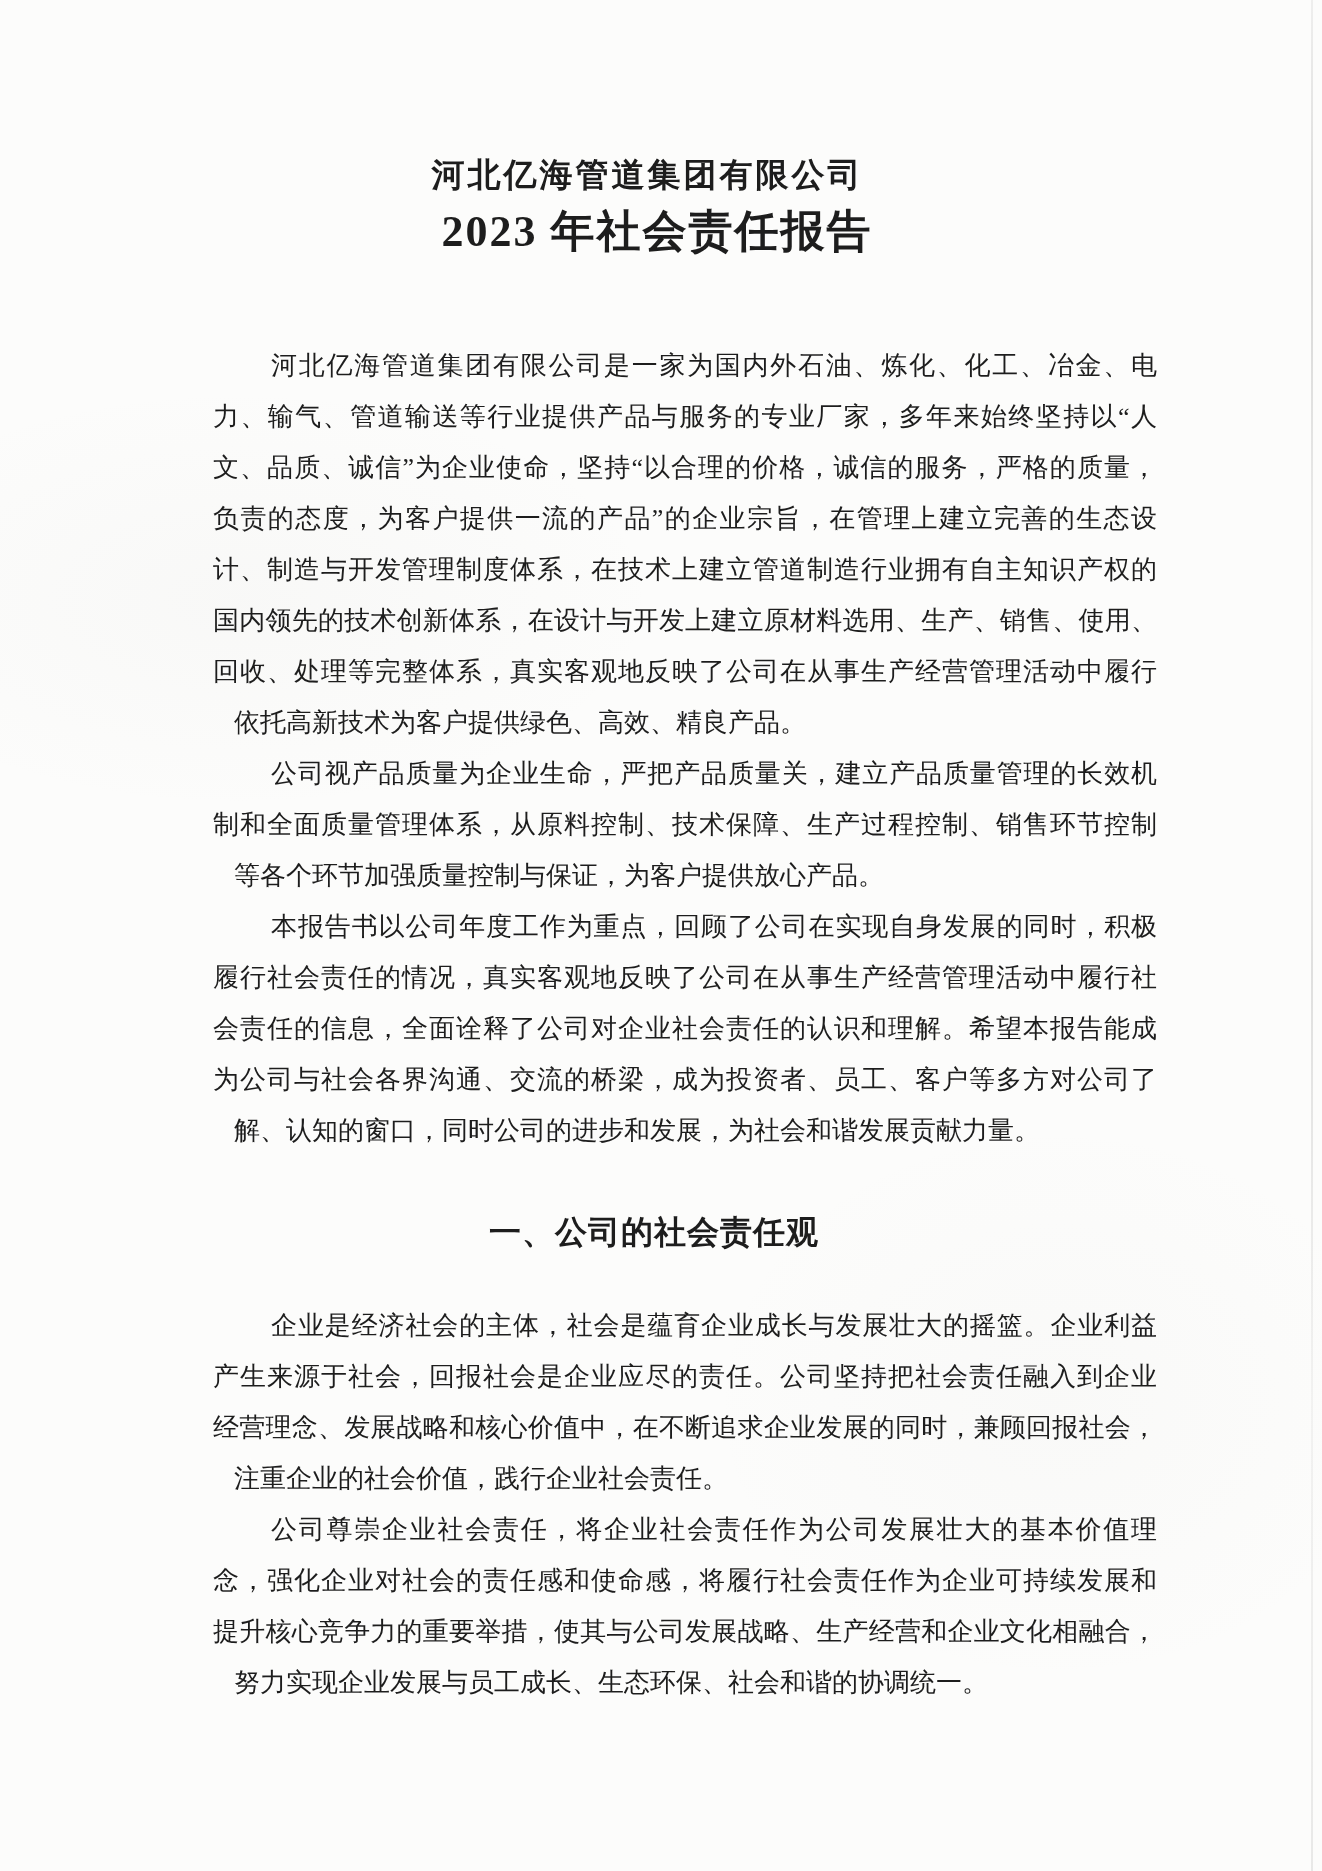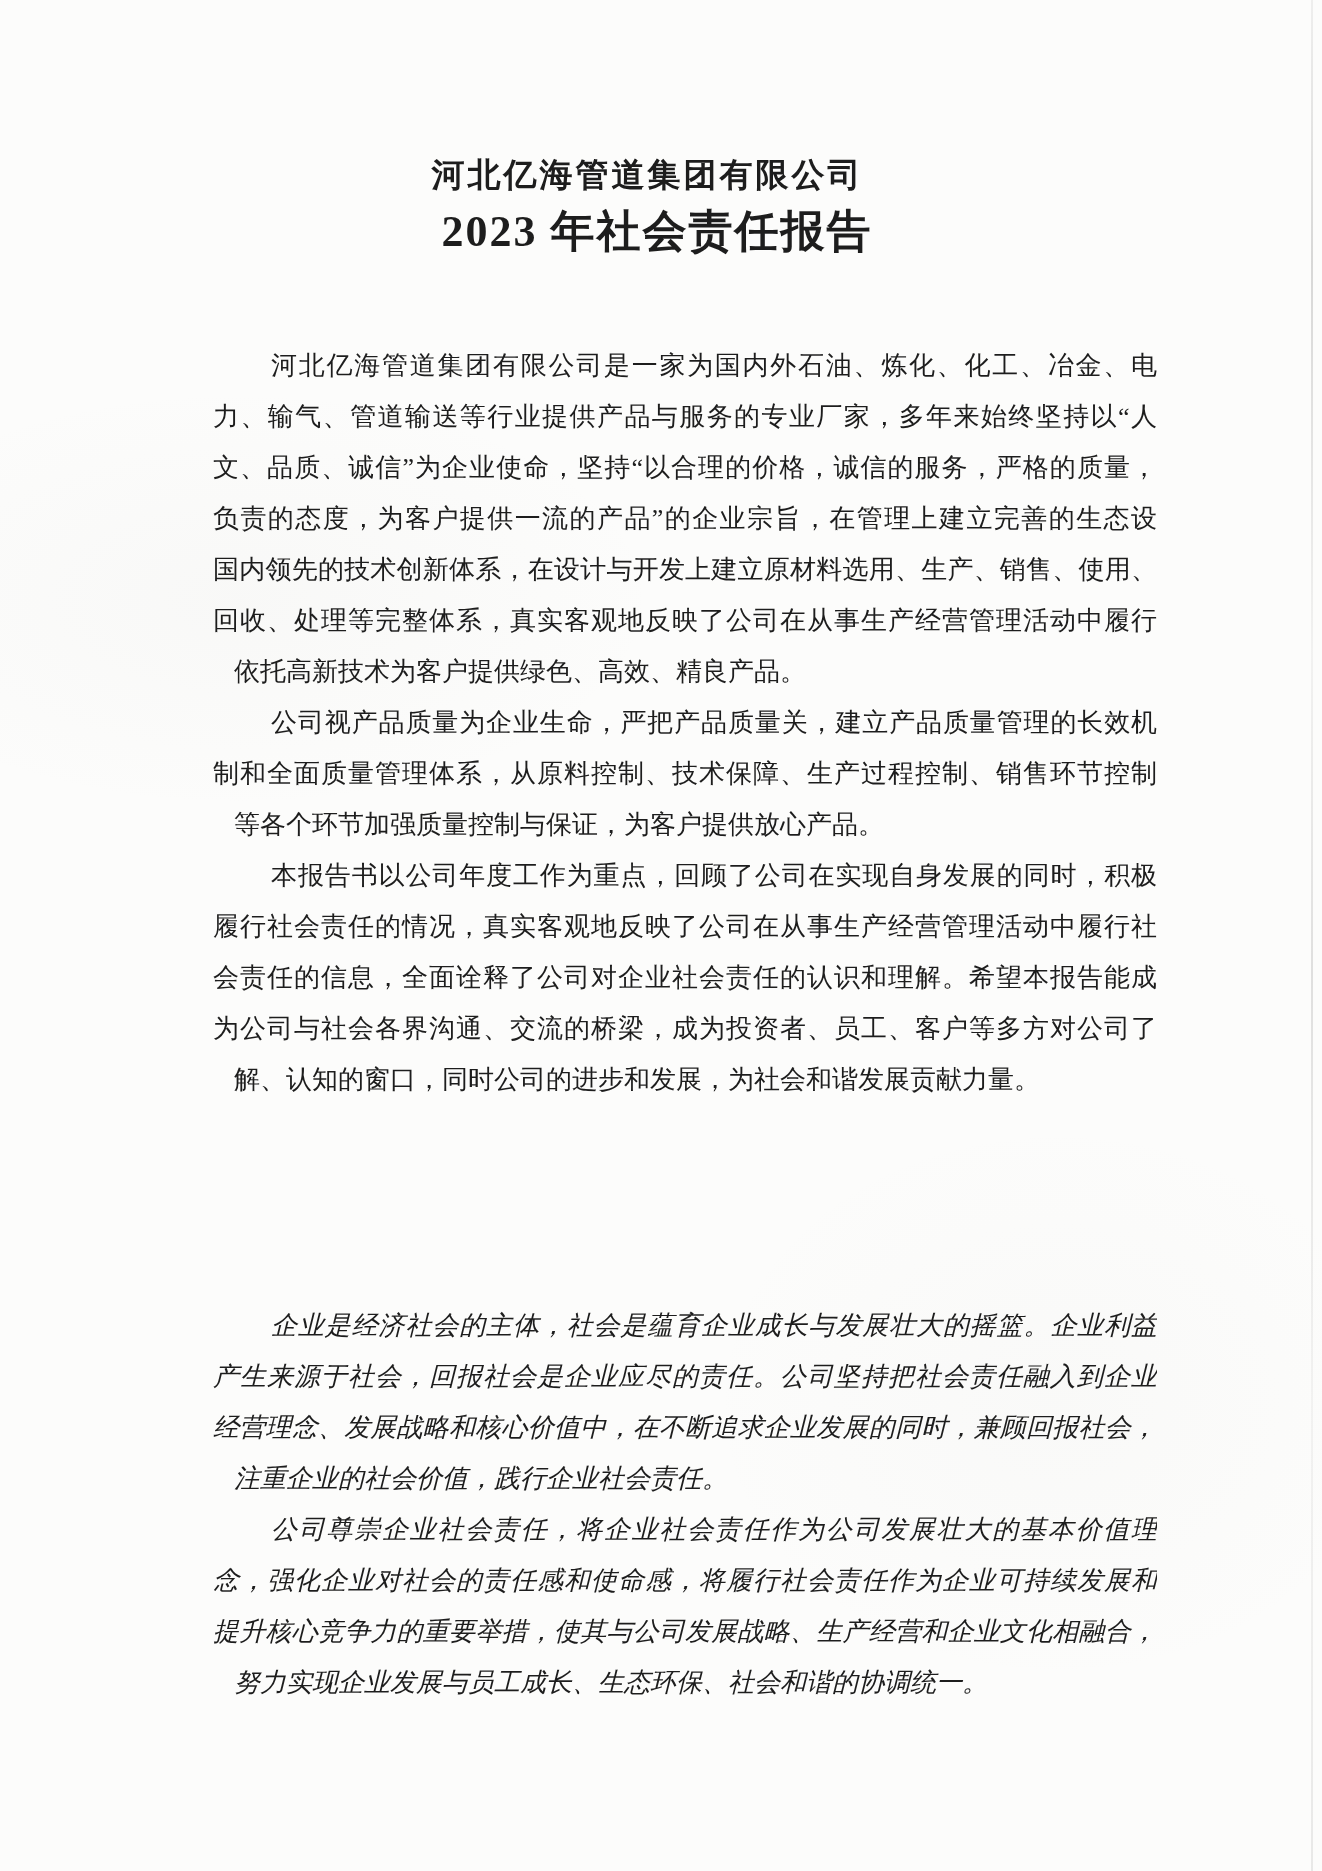--- a/index.html
+++ b/index.html
@@ -57,21 +57,21 @@
     text-justify:inter-character;
   }
   .text-block .line.last{
     text-align-last:left;
     margin-left:21px;
   }
   .text-block .line.indent{
     text-indent:58px;
   }
   #intro-block{ top:340px; }
-  #section-block{ top:1300px;font-style:italic; }
+  #section-block{ top:1300px; }
   .section-heading{
     position:absolute;
     left:0; right:14px;
     top:1208px;
     text-align:center;
     font-size:32px;
     font-weight:700;
     letter-spacing:1px;
     line-height:48px;
     white-space:nowrap;
@@ -96,33 +96,35 @@
 
 <div class="page">
   <div class="doc-title">河北亿海管道集团有限公司</div>
   <div class="doc-subtitle">2023 年社会责任报告</div>
 
   <div class="text-block" id="intro-block">
       <div class="line indent">河北亿海管道集团有限公司是一家为国内外石油、炼化、化工、冶金、电</div>
       <div class="line">力、输气、管道输送等行业提供产品与服务的专业厂家，多年来始终坚持以“人</div>
       <div class="line">文、品质、诚信”为企业使命，坚持“以合理的价格，诚信的服务，严格的质量，</div>
       <div class="line">负责的态度，为客户提供一流的产品”的企业宗旨，在管理上建立完善的生态设</div>
+      <div class="line">计、制造与开发管理制度体系，在技术上建立管道制造行业拥有自主知识产权的</div>
       <div class="line">国内领先的技术创新体系，在设计与开发上建立原材料选用、生产、销售、使用、</div>
       <div class="line">回收、处理等完整体系，真实客观地反映了公司在从事生产经营管理活动中履行社，</div>
       <div class="line last">依托高新技术为客户提供绿色、高效、精良产品。</div>
       <div class="line indent">公司视产品质量为企业生命，严把产品质量关，建立产品质量管理的长效机</div>
       <div class="line">制和全面质量管理体系，从原料控制、技术保障、生产过程控制、销售环节控制</div>
       <div class="line last">等各个环节加强质量控制与保证，为客户提供放心产品。</div>
       <div class="line indent">本报告书以公司年度工作为重点，回顾了公司在实现自身发展的同时，积极</div>
       <div class="line">履行社会责任的情况，真实客观地反映了公司在从事生产经营管理活动中履行社</div>
       <div class="line">会责任的信息，全面诠释了公司对企业社会责任的认识和理解。希望本报告能成</div>
       <div class="line">为公司与社会各界沟通、交流的桥梁，成为投资者、员工、客户等多方对公司了</div>
       <div class="line last">解、认知的窗口，同时公司的进步和发展，为社会和谐发展贡献力量。</div>
     </div>
 
+  <div class="section-heading">一、公司的社会责任观</div>
 
   <div class="text-block" id="section-block">
       <div class="line indent">企业是经济社会的主体，社会是蕴育企业成长与发展壮大的摇篮。企业利益</div>
       <div class="line">产生来源于社会，回报社会是企业应尽的责任。公司坚持把社会责任融入到企业</div>
       <div class="line">经营理念、发展战略和核心价值中，在不断追求企业发展的同时，兼顾回报社会，</div>
       <div class="line last">注重企业的社会价值，践行企业社会责任。</div>
       <div class="line indent">公司尊崇企业社会责任，将企业社会责任作为公司发展壮大的基本价值理</div>
       <div class="line">念，强化企业对社会的责任感和使命感，将履行社会责任作为企业可持续发展和</div>
       <div class="line">提升核心竞争力的重要举措，使其与公司发展战略、生产经营和企业文化相融合，</div>
       <div class="line last">努力实现企业发展与员工成长、生态环保、社会和谐的协调统一。</div>

